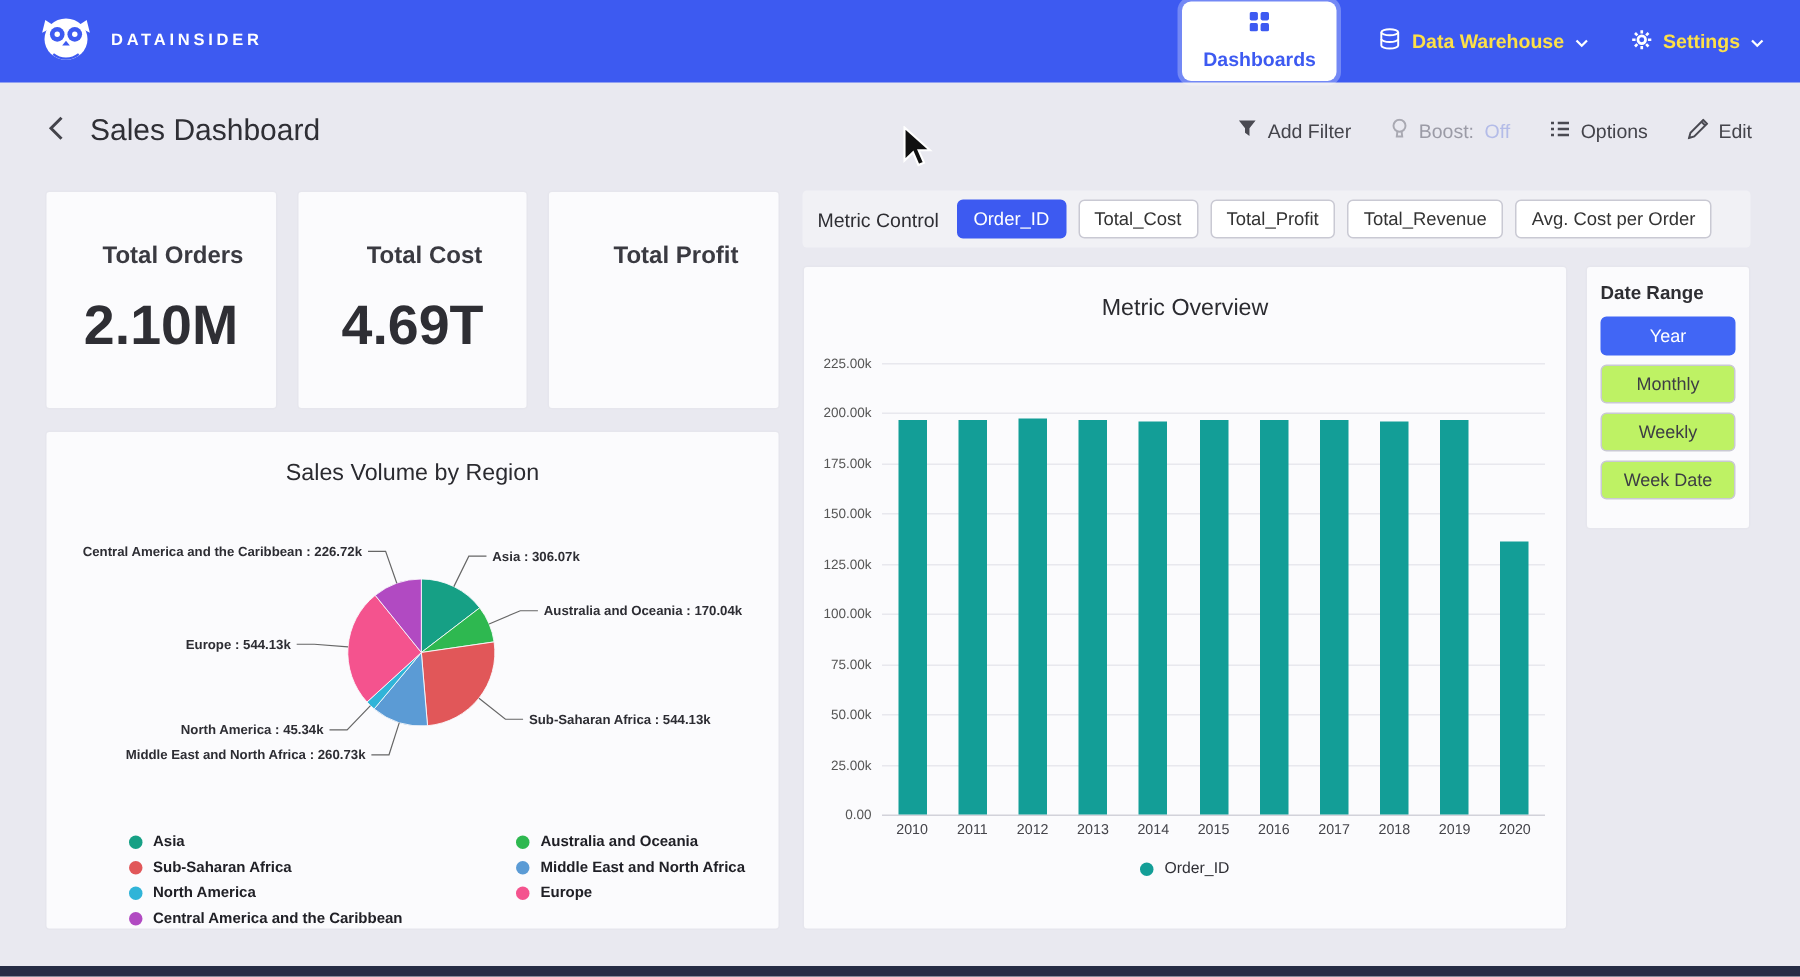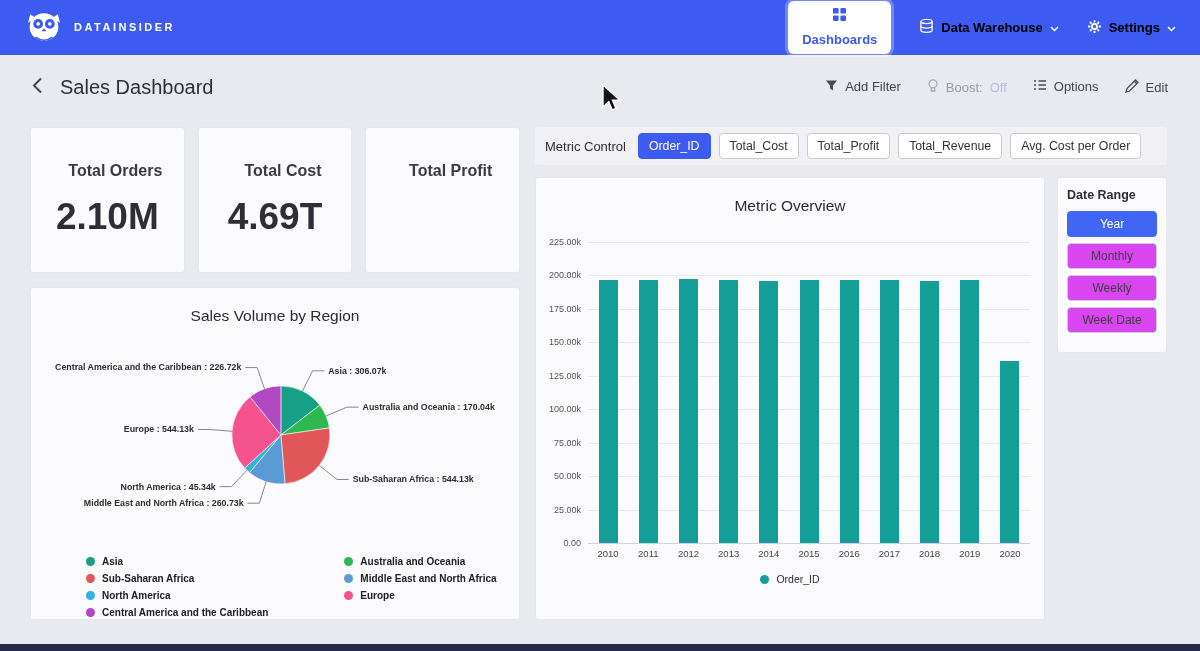--- a/index.html
+++ b/index.html
@@ -19,32 +19,32 @@
   .brand { display:flex; align-items:center; gap:10px; }
   .brand-text { display:flex; flex-direction:row; color:#fff;
     font-size:11px; font-weight:bold; letter-spacing:2.5px; line-height:1.45; }
   .nav-right { display:flex; align-items:center; gap:28px; }
   .pill {
     background:#fff; color:#3d5af1; border:none; font-family:inherit;
     font-weight:bold; font-size:13px; padding:7px 14px; border-radius:6px;
     display:flex; gap:8px; align-items:center;
     box-shadow:0 0 0 3px rgba(255,255,255,0.28); cursor:pointer;flex-direction:column;
   }
-  .nav-item { color:#000000; font-size:13px; font-weight:600;
+  .nav-item { color:#fde047; font-size:13px; font-weight:600;
     display:flex; align-items:center; gap:7px; cursor:pointer; }
   
   .subheader {
     position:absolute; top:55px; left:0; right:0; height:64px;
     display:flex; align-items:center; justify-content:space-between;
     padding:0 32px;
   }
   .sub-left { display:flex; align-items:center; gap:18px; }
   .back-btn { background:none; border:none; cursor:pointer; display:flex; align-items:center; }
   .page-title { font-size:20px; color:#2f2f35; font-weight:500; }
-  .sub-right { display:flex; align-items:flex-start; gap:26px; }
+  .sub-right { display:flex; align-items:center; gap:26px; }
   .tool { display:flex; align-items:center; gap:7px; font-size:13px;
     color:#44444b; cursor:pointer; background:none; border:none; font-family:inherit; }
   .boost-label { color:#9b9ba6; }
   .boost-state { color:#b4bce8; }
   
   .card { background:#fbfbfd; border:1px solid #e6e6ed; border-radius:3px; }
   .kpi-row { position:absolute; left:30px; top:127px; width:490px;
     display:flex; gap:13px; }
   .kpi { flex:1; height:146px; display:flex; flex-direction:column; align-items:center; }
   .kpi-label { font-size:16px; color:#3a3a41; font-weight:700; margin-top:34px;margin-left:16px; }
@@ -83,21 +83,21 @@
   .xlab { flex:1; text-align:center; font-size:9.5px; color:#44444a; }
   .bar-legend { position:absolute; bottom:34px; left:0; width:100%;
     display:flex; justify-content:center; align-items:center; gap:7px;
     font-size:10.5px; color:#2f2f35; }
   .bar-legend .legend-dot { width:9px; height:9px; }
   
   .date-card { position:absolute; left:1057px; top:177px; width:110px; height:176px;
     padding:10px 9px; }
   .date-title { font-size:12.5px; font-weight:bold; color:#2e2e33; margin-bottom:9px; }
   .date-btn { display:block; width:100%; padding:5px 0; margin-bottom:6px;
-    background:#d946ef; border:1px solid #c9c9d3; border-radius:4px; color:#3d3d44;
+    background:#bef264; border:1px solid #c9c9d3; border-radius:4px; color:#3d3d44;
     font-size:12px; font-family:inherit; cursor:pointer; text-align:center; }
   .date-btn.selected { background:#4166f5; border-color:#4166f5; color:#fff; }
   
   .bottom-strip { position:absolute; left:0; right:0; bottom:0; height:7px; background:#262c45; }
   .cursor { position:absolute; left:600px; top:84px; z-index:60; pointer-events:none; }
 </style>
 </head>
 <body>
 
 <div class="navbar">

